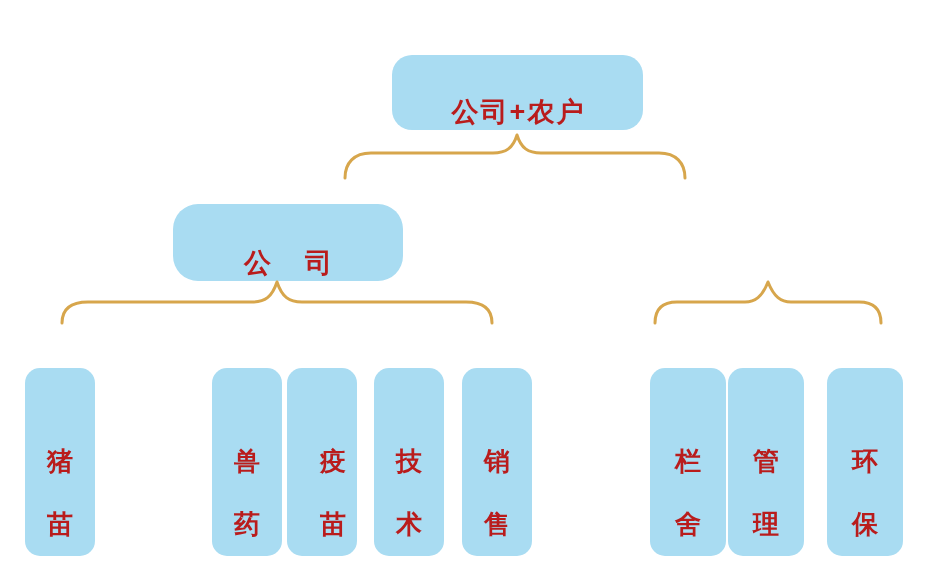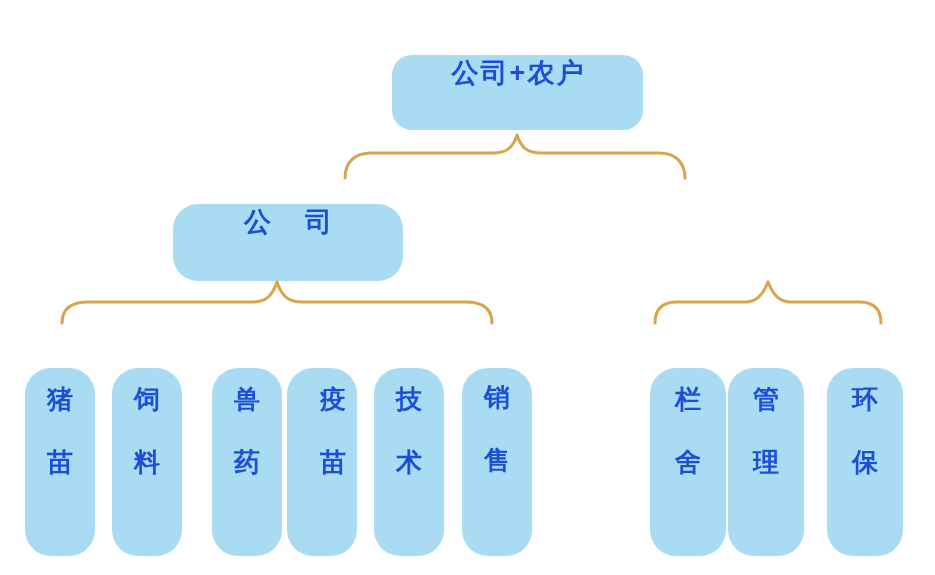--- a/index.html
+++ b/index.html
@@ -12,23 +12,23 @@
     position: relative;
     width: 935px;
     height: 575px;
     background: #FFFFFF;
     overflow: hidden;
   }
   .node {
     position: absolute;
     background: #A9DCF2;
     display: flex;
-    align-items: flex-start;
+    align-items: flex-end;
     justify-content: center;
-    color: #1d4ed8;
+    color: #b91c1c;
     font-weight: 600;
     box-sizing: border-box;
   }
   .root {
     left: 392px; top: 55px;
     width: 251px; height: 75px;
     border-radius: 20px;
     font-size: 27px;
     letter-spacing: 2px;
     padding-left: 2px;
@@ -38,34 +38,34 @@
     border-radius: 25px;
     font-size: 27px;
     letter-spacing: 34px;
     padding-left: 34px;
     margin-top: 19px;
   }
   .branch-left  { left: 173px; width: 230px; }
   .branch-right { left: 648px; width: 235px; }
   .leaf {
     top: 368px; height: 188px;
-    border-radius: 26px;
+    border-radius: 15px;
     font-size: 26px;
   }
   .leaf .stack {
     display: block;
     width: 30px;
     word-break: break-all;
     text-align: center;
     line-height: 63px;
   }
   .leaf-l { width: 70px; }
   .leaf-r { width: 76px; }
   .l1 { left: 25px; }  .l2 { left: 112px; } .l3 { left: 212px; }
-  .l4 { left: 287px; padding-left: 22px; } .l5 { left: 374px; } .l6 { left: 462px; font-family: Liberation Mono, monospace; }
+  .l4 { left: 287px; padding-left: 22px; } .l5 { left: 374px; } .l6 { left: 462px; }
   .r1 { left: 630px; margin-left: 20px; } .r2 { left: 728px; } .r3 { left: 827px; }
   .brace {
     position: absolute;
     overflow: visible;
   }
   .brace path {
     fill: none;
     stroke: #D7A64C;
     stroke-width: 3;
     stroke-linecap: round;
@@ -93,23 +93,20 @@
     <path d="M 2 43 C 2 29 11 22 28 22 L 192 22 C 205 22 212 17 217 2 C 222 17 229 22 242 22 L 406 22 C 423 22 432 29 432 43"></path>
   </svg>
 
   <svg class="brace" style="left:653px; top:280px;" width="230" height="45" viewBox="0 0 230 45">
     <path d="M 2 43 C 2 29 9 22 24 22 L 92 22 C 102 22 109 17 115 2 C 121 17 128 22 138 22 L 206 22 C 221 22 228 29 228 43"></path>
   </svg>
 
   <div class="node leaf leaf-l l1">
     <span class="stack">猪苗</span>
   </div>
-  <div class="node leaf leaf-l l2">
-    <span class="stack">饲料</span>
-  </div>
   <div class="node leaf leaf-l l3">
     <span class="stack">兽药</span>
   </div>
   <div class="node leaf leaf-l l4">
     <span class="stack">疫苗</span>
   </div>
   <div class="node leaf leaf-l l5">
     <span class="stack">技术</span>
   </div>
   <div class="node leaf leaf-l l6">

